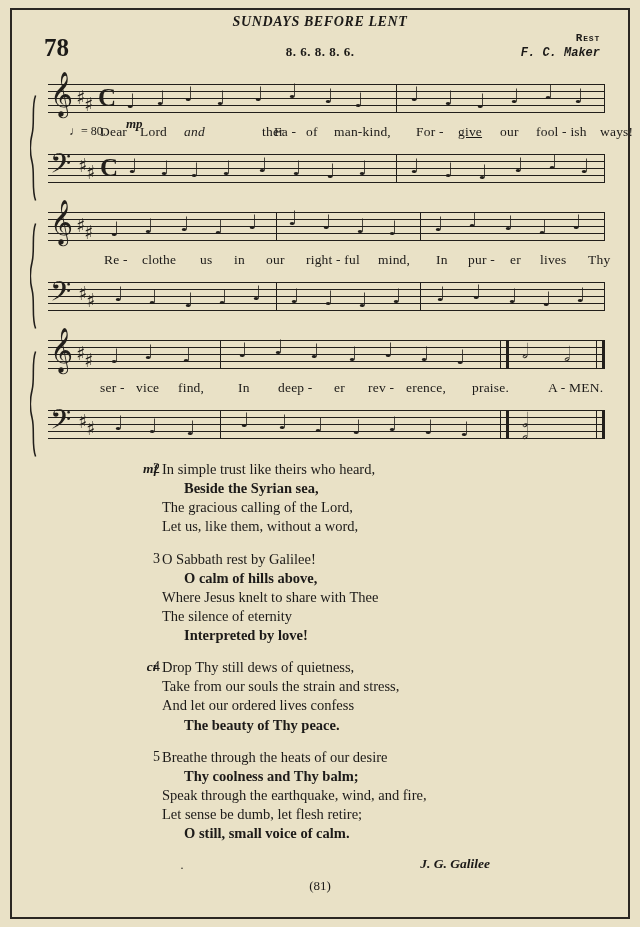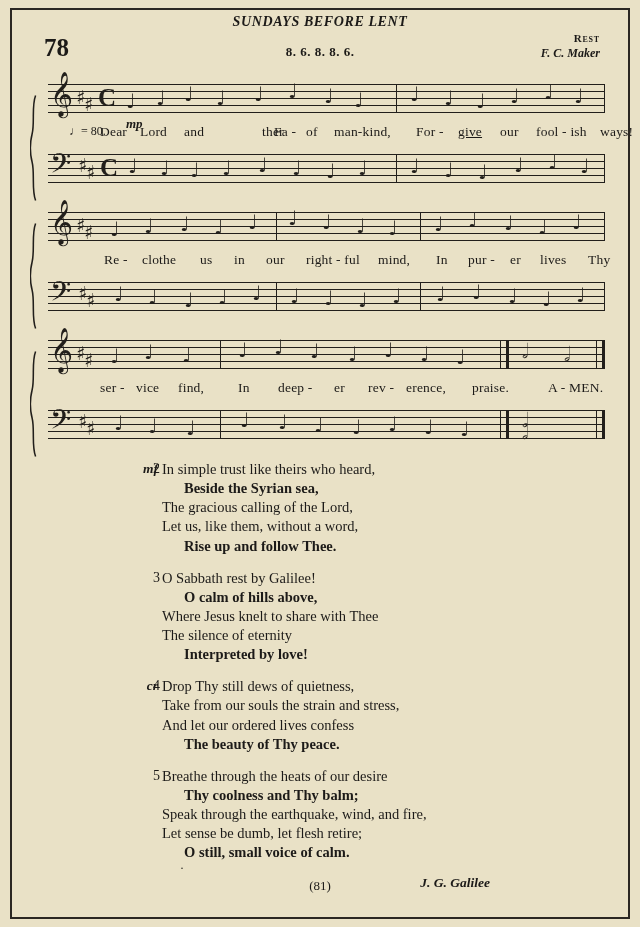--- a/index.html
+++ b/index.html
@@ -69,20 +69,21 @@
     font-size: 13px;
     font-weight: bold;
     letter-spacing: 0.5px;
   }
   .tune-block {
     position: absolute;
     right: 18px;
     top: 0px;
     text-align: right;
     line-height: 1.25;
+    font-family: Liberation Mono, monospace;
   }
   .tune-name {
     font-size: 11px;
     font-variant: small-caps;
     font-weight: bold;
     letter-spacing: 0.8px;
   }
   .composer {
     font-size: 12px;
     font-style: italic;
@@ -302,21 +303,21 @@
           <div class="note" style="left:462px; top:14px;">♩</div>
           <div class="note" style="left:496px; top:10px;">♩</div>
           <div class="note" style="left:526px; top:14px;">♩</div>
           <div class="barline" style="left:556px;"></div>
         </div>
 
         <div class="lyric-line">
           <span class="tempo" style="left:21px; top:0px;">♩<span>= 80.</span></span>
           <span class="lyric" style="left:52px;">Dear</span>
           <span class="lyric" style="left:92px;">Lord</span>
-          <span class="lyric" style="left:136px;">and</span>
+          <span class="lyric" style="left:136px;font-style:italic;">and</span>
           <span class="lyric" style="left:184px;margin-left:42px;">Fa -</span>
           <span class="lyric" style="left:214px;">ther</span>
           <span class="lyric" style="left:258px;">of</span>
           <span class="lyric" style="left:286px;">man-kind,</span>
           <span class="lyric" style="left:368px;">For -</span>
           <span class="lyric" style="left:410px;text-decoration:underline;">give</span>
           <span class="lyric" style="left:452px;">our</span>
           <span class="lyric" style="left:488px;text-align:center;">fool - ish</span>
           <span class="lyric" style="left:552px;">ways!</span>
         </div>
@@ -521,21 +522,20 @@
     <div class="verses">
 
       <div class="verse">
         <span class="marks">mf</span>
         <span class="num">2</span>
         <div class="lines">
           <div>In simple trust like theirs who heard,</div>
           <div class="ind1">Beside the Syrian sea,</div>
           <div>The gracious calling of the Lord,</div>
           <div>Let us, like them, without a word,</div>
-          <div class="ind1">Rise up and follow Thee.</div>
         </div>
       </div>
 
       <div class="verse">
         <span class="marks"></span>
         <span class="num">3</span>
         <div class="lines">
           <div>O Sabbath rest by Galilee!</div>
           <div class="ind1">O calm of hills above,</div>
           <div>Where Jesus knelt to share with Thee</div>

